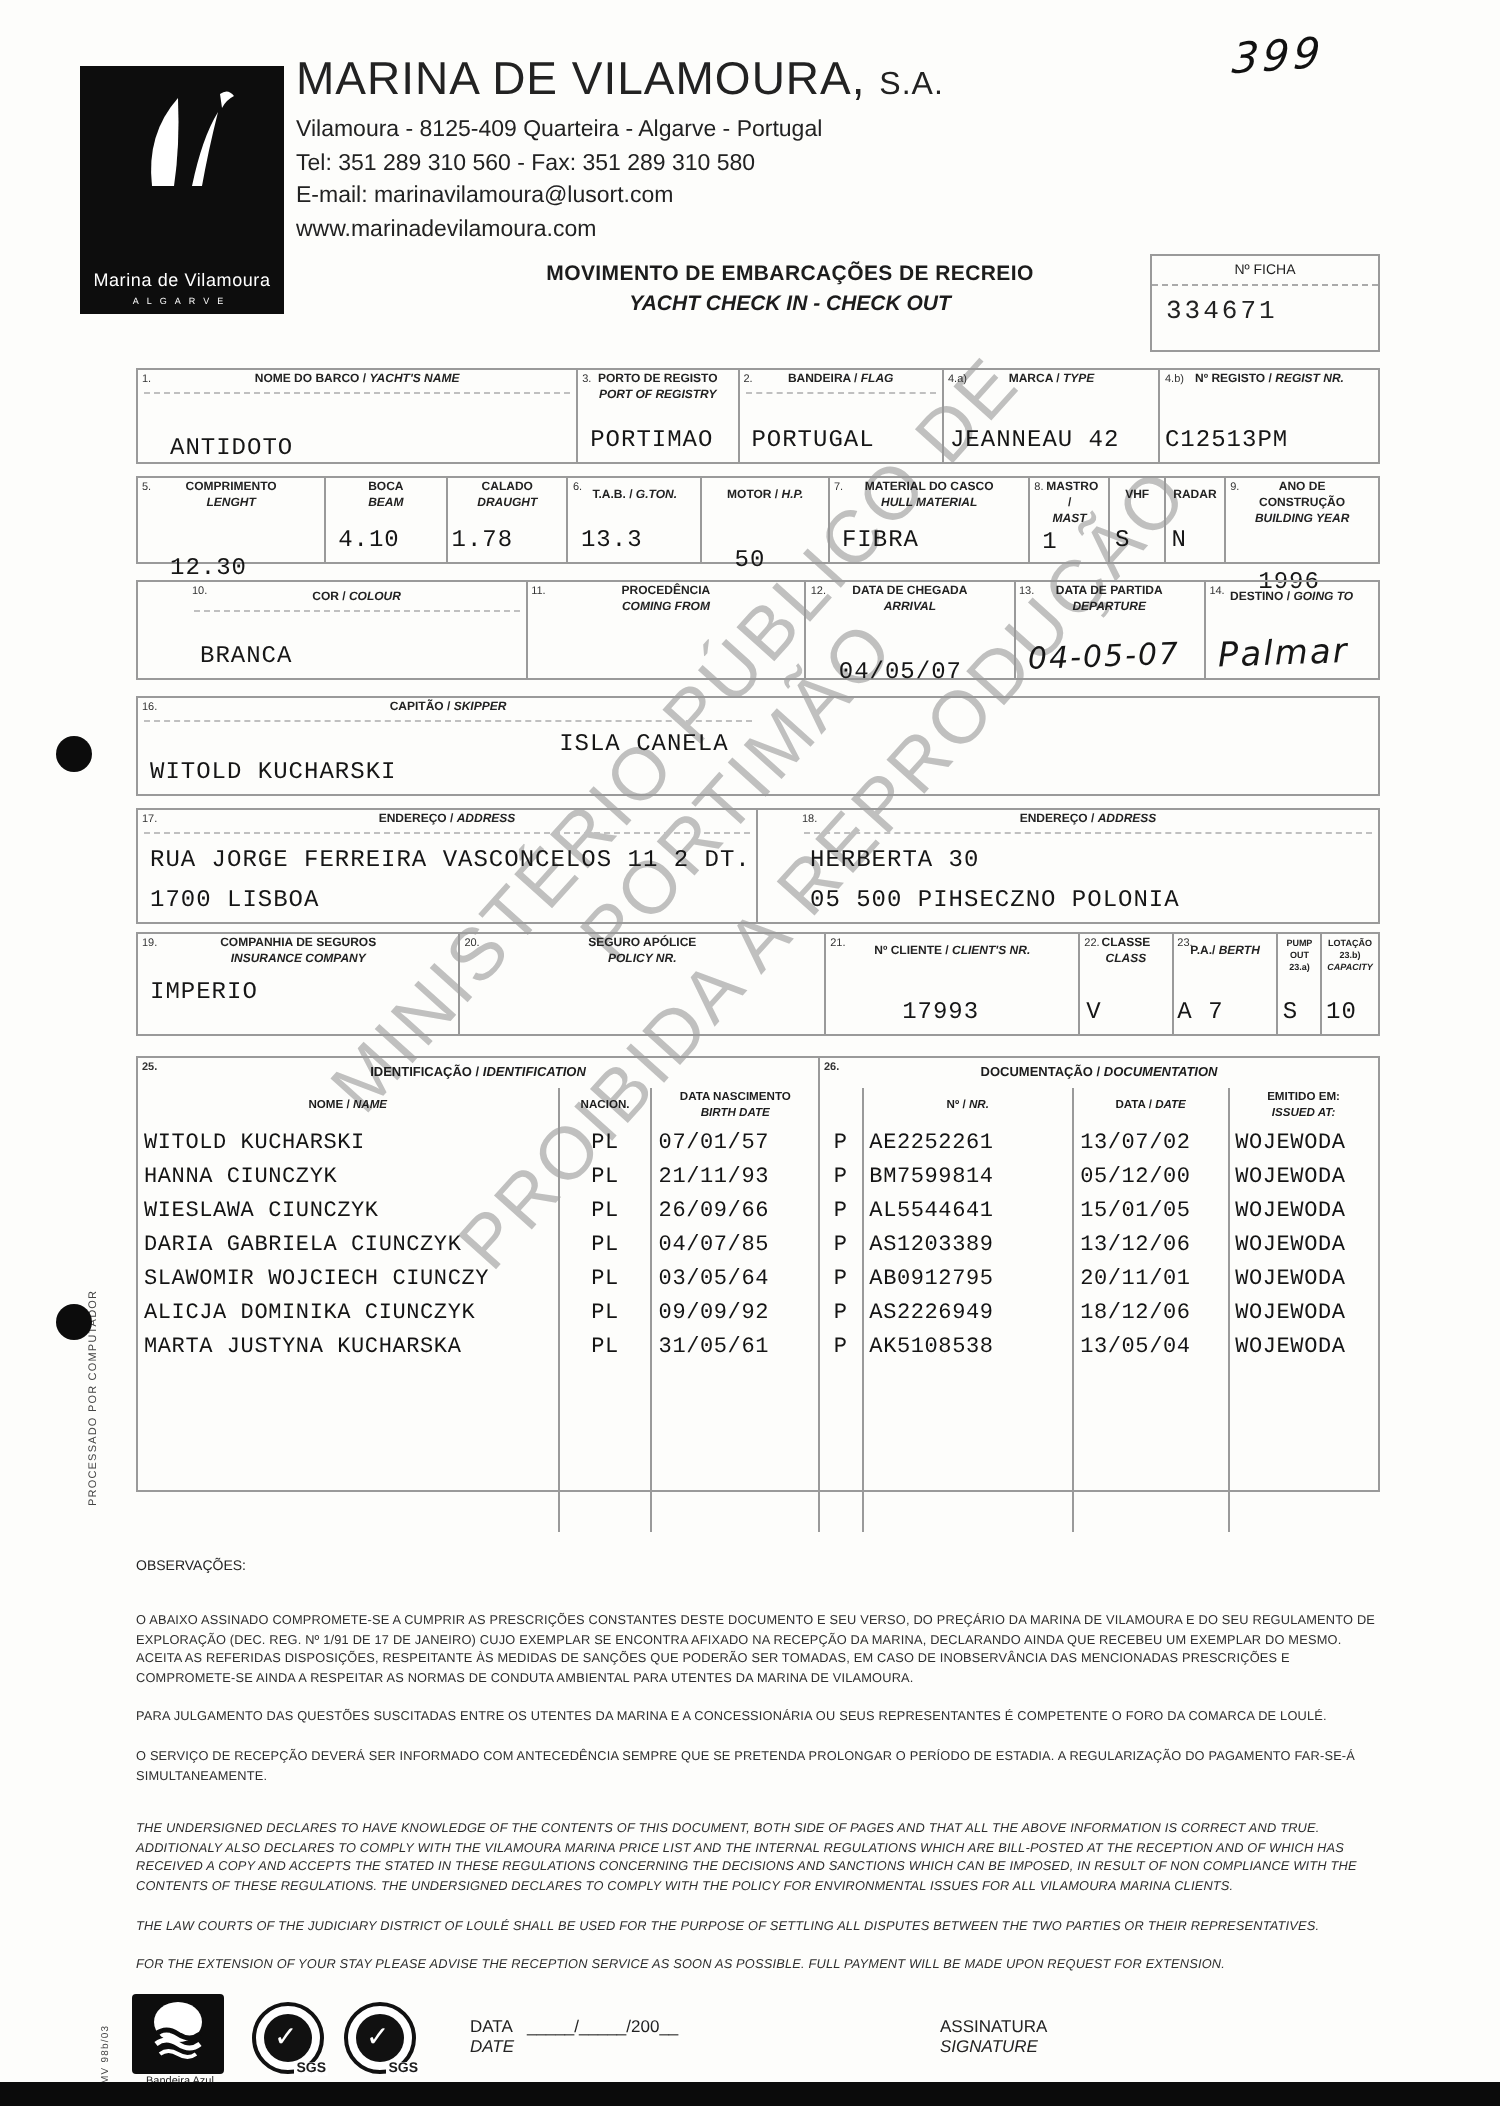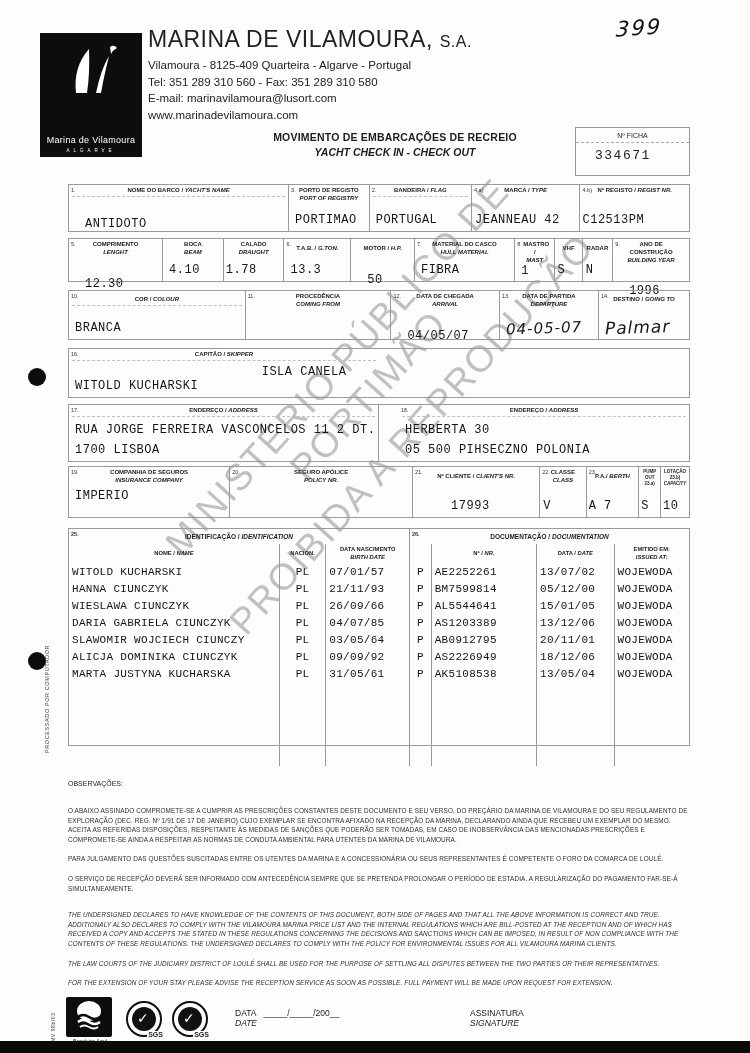--- a/index.html
+++ b/index.html
@@ -19,21 +19,21 @@
   .co-name .sa{font-size:16px;}
   .co-lines{margin-top:4px;font-size:11.5px;line-height:1.45;color:#222;}
   .hand{font-family:"DejaVu Sans",sans-serif;font-style:italic;color:#111;}
   .corner-number{position:absolute;left:616px;top:16px;font-size:21px;transform:rotate(-4deg) skewX(-8deg);letter-spacing:2px;}
   
   .doc-title{position:absolute;left:240px;top:131px;width:310px;text-align:center;}
   .doc-title .t1{font-size:10.5px;font-weight:bold;letter-spacing:.2px;}
   .doc-title .t2{font-size:10.5px;font-weight:bold;font-style:italic;margin-top:3px;}
   .ficha-box{position:absolute;left:575px;top:127px;width:115px;height:49px;border:1px solid #9a9a9a;box-sizing:border-box;}
   .ficha-label{font-size:7px;text-align:center;padding:4px 0 3px;border-bottom:1px dashed #aaa;}
-  .ficha-value{font-family:"Liberation Mono","DejaVu Sans Mono",monospace;font-size:13px;letter-spacing:1.5px;padding:5px 0 0 7px;color:#222;margin-left:12px;}
+  .ficha-value{font-family:"Liberation Mono","DejaVu Sans Mono",monospace;font-size:13px;letter-spacing:1.5px;padding:5px 0 0 7px;color:#222;}
   
   .frow{position:absolute;left:68px;width:622px;display:flex;border:1px solid #9a9a9a;box-sizing:border-box;background:rgba(255,255,255,0);}
   .cell{position:relative;display:flex;flex-direction:column;border-right:1px solid #9a9a9a;box-sizing:border-box;}
   .cell:last-child{border-right:none;}
   .num{position:absolute;left:2px;top:2px;font-size:5.5px;color:#333;}
   .hd{font-size:6px;font-weight:bold;text-align:center;line-height:1.3;padding:2px 8px 0;color:#222;}
   .hd .en{font-style:italic;}
   .hd-rule{border-bottom:1px dashed #c0c0c0;margin:1px 3px 0;}
   .val{font-family:"Liberation Mono","DejaVu Sans Mono",monospace;font-size:12px;letter-spacing:.5px;color:#161616;
        margin-top:auto;padding:0 4px 4px 6px;white-space:nowrap;}
@@ -200,21 +200,21 @@
       <div class="hd" style="padding:6px 2px 0;"><span>RADAR</span></div>
       <div class="val" style="padding-left:3px;">N</div>
     </div>
     <div class="cell" style="width:12.5%;">
       <span class="num">9.</span>
       <div class="hd"><span>ANO DE CONSTRUÇÃO</span><br><span class="en">BUILDING YEAR</span></div>
       <div class="val indent">1996</div>
     </div>
   </div>
 
-  <div class="frow" style="top:290px;height:50px;">
+  <div class="frow" style="top:290px;height:50px;padding-left:25px;">
     <div class="cell" style="width:28.5%;">
       <span class="num">10.</span>
       <div class="hd" style="padding-top:5px;"><span>COR /</span> <span class="en">COLOUR</span></div>
       <div class="hd-rule"></div>
       <div class="val">BRANCA</div>
     </div>
     <div class="cell" style="width:23.5%;gap:36px;">
       <span class="num">11.</span>
       <div class="hd"><span>PROCEDÊNCIA</span><br><span class="en">COMING FROM</span></div>
       <div class="val indent">ISLA CANELA</div>

